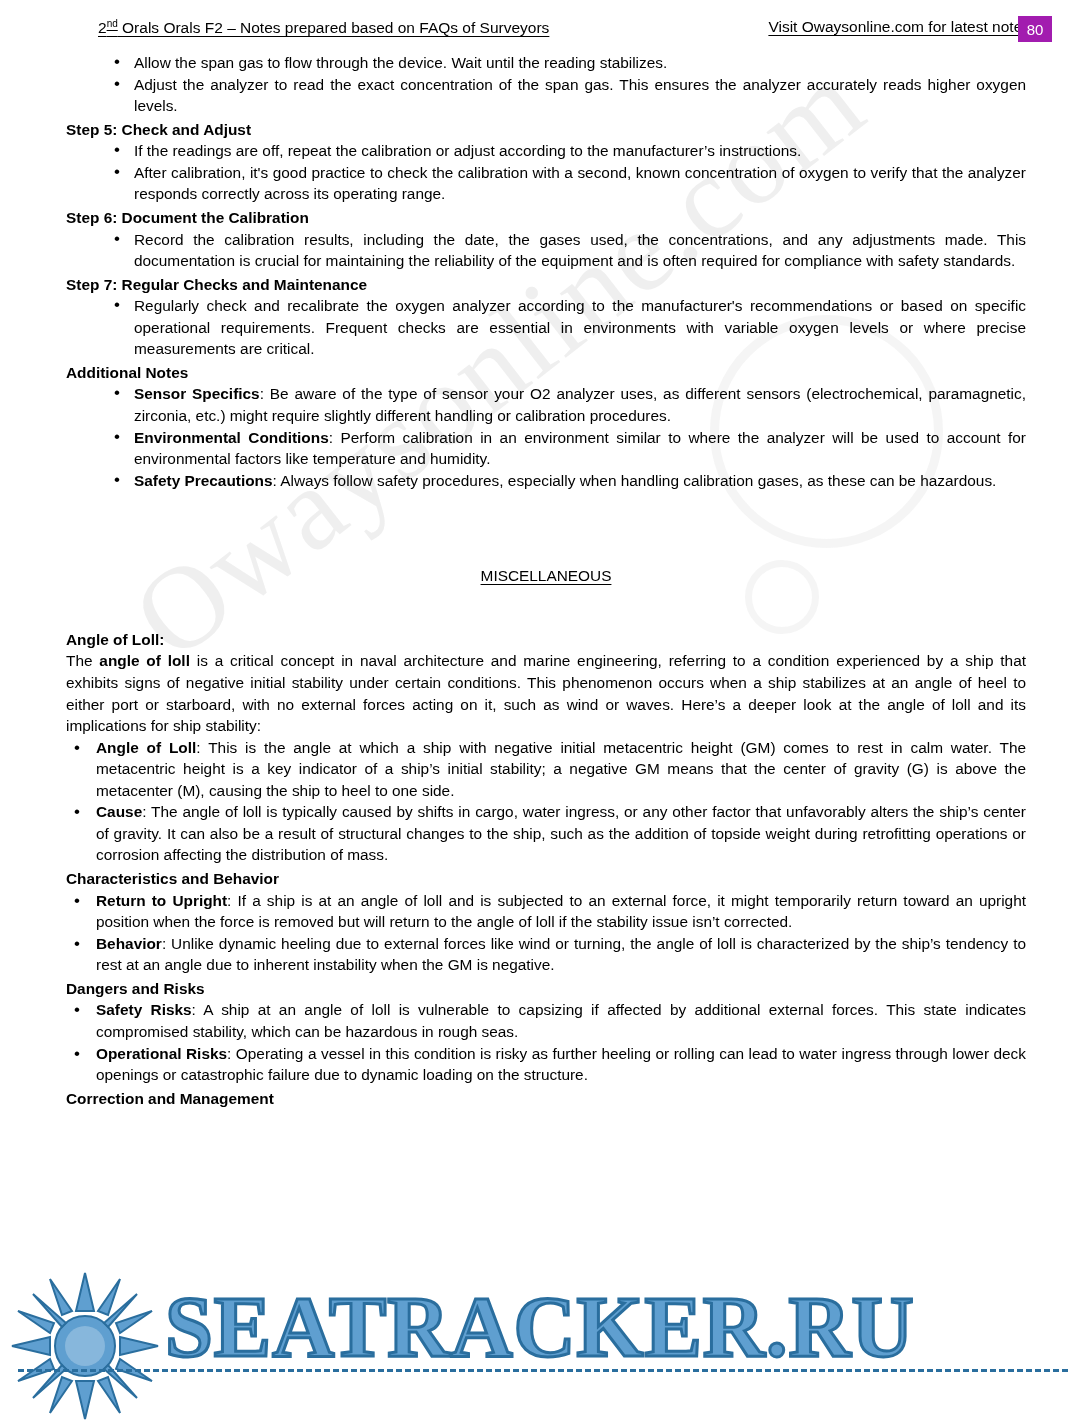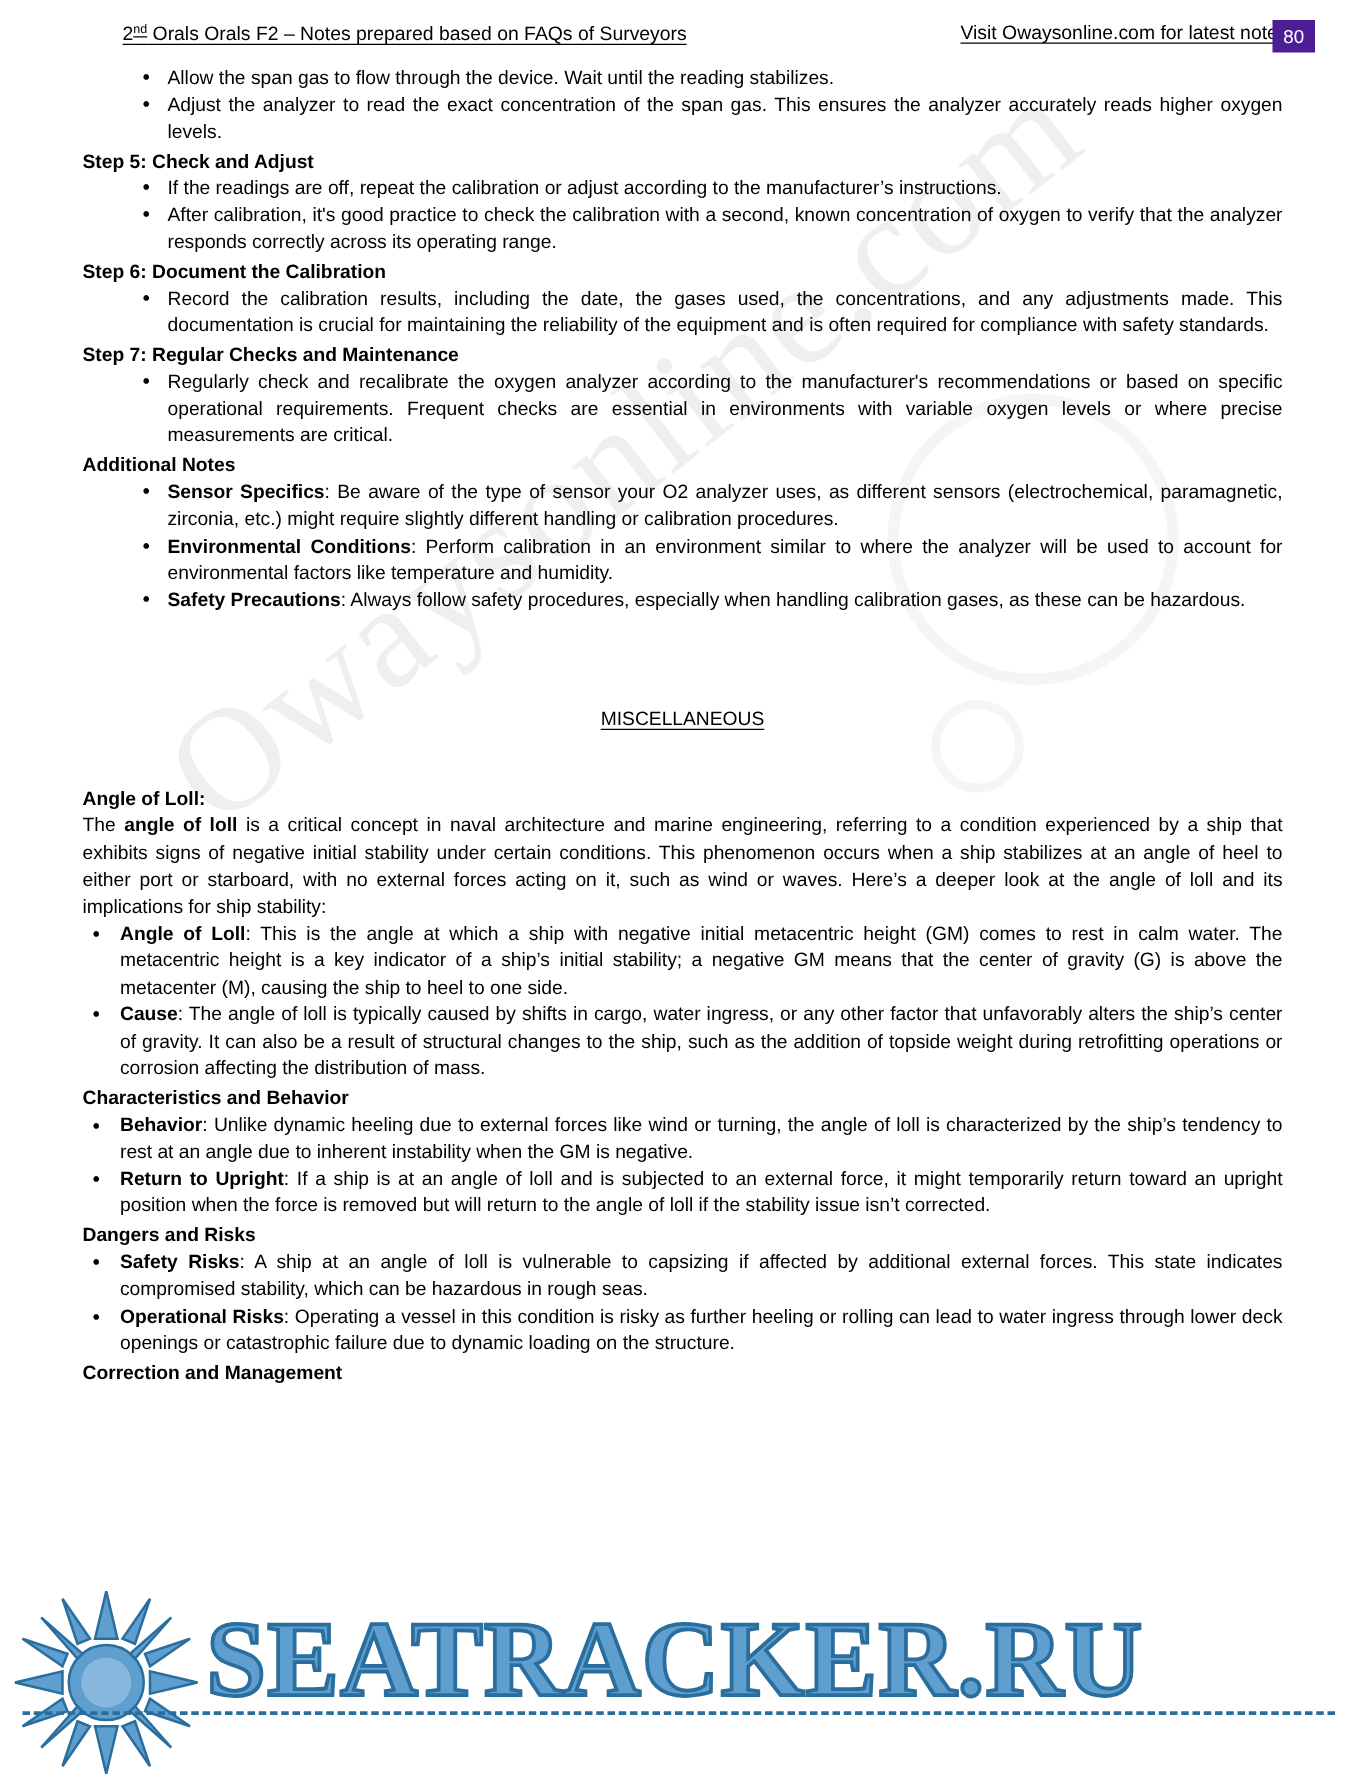--- a/index.html
+++ b/index.html
@@ -52,21 +52,21 @@
     text-underline-offset: 3px;
     white-space: nowrap;
     padding-right: 14px;
   }
   .page-num-box {
     position: absolute;
     right: 0;
     top: -2px;
     width: 34px;
     height: 26px;
-    background: #4c1d95;
+    background: #a21caf;
     color: #ffffff;
     font-size: 15px;
     display: flex;
     align-items: center;
     justify-content: center;
   }
 
   
   .content {
     position: relative;
@@ -263,22 +263,22 @@
     <div class="h-sub">Angle of Loll:</div>
     <p class="para"><span>The </span><span class="b">angle of loll</span><span> is a critical concept in naval architecture and marine engineering, referring to a condition experienced by a ship that exhibits signs of negative initial stability under certain conditions. This phenomenon occurs when a ship stabilizes at an angle of heel to either port or starboard, with no external forces acting on it, such as wind or waves. Here’s a deeper look at the angle of loll and its implications for ship stability:</span></p>
 
     <ul class="bullets2">
       <li><span class="b">Angle of Loll</span><span>: This is the angle at which a ship with negative initial metacentric height (GM) comes to rest in calm water. The metacentric height is a key indicator of a ship’s initial stability; a negative GM means that the center of gravity (G) is above the metacenter (M), causing the ship to heel to one side.</span></li>
       <li><span class="b">Cause</span><span>: The angle of loll is typically caused by shifts in cargo, water ingress, or any other factor that unfavorably alters the ship’s center of gravity. It can also be a result of structural changes to the ship, such as the addition of topside weight during retrofitting operations or corrosion affecting the distribution of mass.</span></li>
     </ul>
 
     <div class="h-sub">Characteristics and Behavior</div>
     <ul class="bullets2">
+      <li><span class="b">Return to Upright</span><span>: If a ship is at an angle of loll and is subjected to an external force, it might temporarily return toward an upright position when the force is removed but will return to the angle of loll if the stability issue isn’t corrected.</span></li>
       <li><span class="b">Behavior</span><span>: Unlike dynamic heeling due to external forces like wind or turning, the angle of loll is characterized by the ship’s tendency to rest at an angle due to inherent instability when the GM is negative.</span></li>
-      <li><span class="b">Return to Upright</span><span>: If a ship is at an angle of loll and is subjected to an external force, it might temporarily return toward an upright position when the force is removed but will return to the angle of loll if the stability issue isn’t corrected.</span></li>
     </ul>
 
     <div class="h-sub">Dangers and Risks</div>
     <ul class="bullets2">
       <li><span class="b">Safety Risks</span><span>: A ship at an angle of loll is vulnerable to capsizing if affected by additional external forces. This state indicates compromised stability, which can be hazardous in rough seas.</span></li>
       <li><span class="b">Operational Risks</span><span>: Operating a vessel in this condition is risky as further heeling or rolling can lead to water ingress through lower deck openings or catastrophic failure due to dynamic loading on the structure.</span></li>
     </ul>
 
     <div class="h-sub">Correction and Management</div>
   </div>

